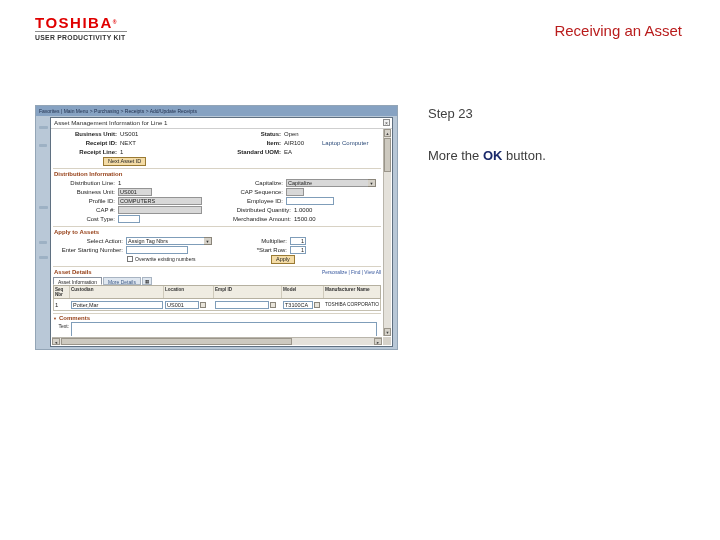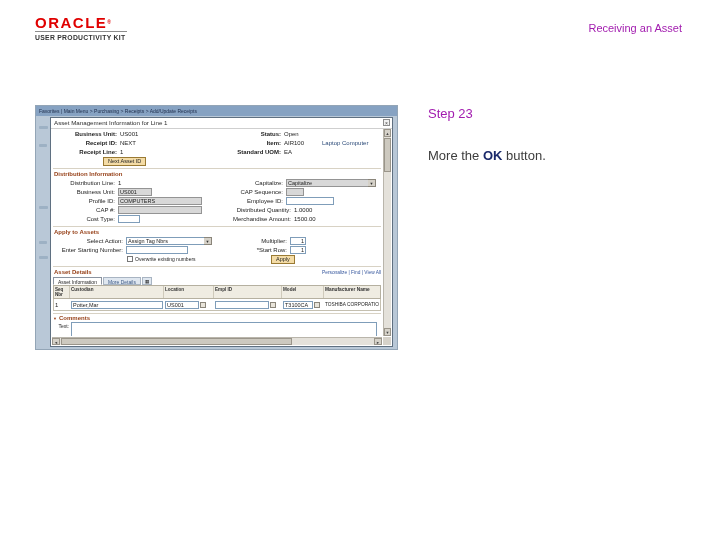--- a/index.html
+++ b/index.html
@@ -5,22 +5,22 @@
   html,body{margin:0;padding:0}
   body{width:720px;height:540px;background:#ffffff;position:relative;overflow:hidden;
        font-family:"Liberation Sans",sans-serif;color:#1d1d1d}
 
   
   .logo{position:absolute;left:35px;top:15px}
   .brand{color:#e00000;font-weight:bold;font-size:15px;letter-spacing:1.5px;line-height:15px}
   .tm{font-size:5px;vertical-align:top;color:#e00000}
   .logo-rule{width:92px;height:1px;background:#8c8c8c;margin:1px 0 2px}
   .logo-sub{font-size:6.8px;font-weight:bold;color:#333;letter-spacing:.3px}
-  .doc-title{position:absolute;top:22px;right:38px;font-size:11px;color:#a21caf}
-  .cap-step{position:absolute;left:428px;top:106px;font-size:13px;color:#a21caf}
+  .doc-title{position:absolute;top:22px;right:38px;font-size:15px;color:#b91c1c}
+  .cap-step{position:absolute;left:428px;top:106px;font-size:13px;color:#404040}
   .cap-act{position:absolute;left:428px;top:148px;font-size:13px;color:#3d3d3d}
   .cap-act b{color:#1b2a6b}
 
   
   .shot{position:absolute;left:35px;top:105px;width:363px;height:245px;background:#b9c8d7;
         border:1px solid #93a5b6;box-sizing:border-box;overflow:hidden}
   .menubar{height:10px;background:#86a2c2;color:#21304e;font-size:5px;line-height:10px;
            padding-left:3px;overflow:hidden;white-space:nowrap}
   .bgbar{position:absolute;background:#9db1c4;height:3px;border-radius:1px}
 
@@ -87,21 +87,21 @@
   .hs-btn{position:absolute;top:0;width:8px;height:7px;font-size:4px;text-align:center;line-height:7px;
           background:#d6d2c9;border:1px solid #9a958a;box-sizing:border-box;color:#444}
   .hs-left{left:0}.hs-right{right:0}
   .hs-thumb{position:absolute;left:9px;top:0;height:7px;width:70%;background:#cdc9bf;border:1px solid #9a958a;box-sizing:border-box}
   .corner{position:absolute;right:1px;bottom:1px;width:8px;height:8px;background:#d6d2c9}
 </style>
 </head>
 <body>
 
 <div class="logo">
-  <div class="brand"><span>ORACLE</span><span class="tm">®</span></div>
+  <div class="brand"><span>TOSHIBA</span><span class="tm">®</span></div>
   <div class="logo-rule"></div>
   <div class="logo-sub">USER PRODUCTIVITY KIT</div>
 </div>
 <div class="doc-title">Receiving an Asset</div>
 
 <div class="cap-step">Step 23</div>
 <div class="cap-act">
   <span>More the</span>
   <b>OK</b><span> button.</span>
 </div>

